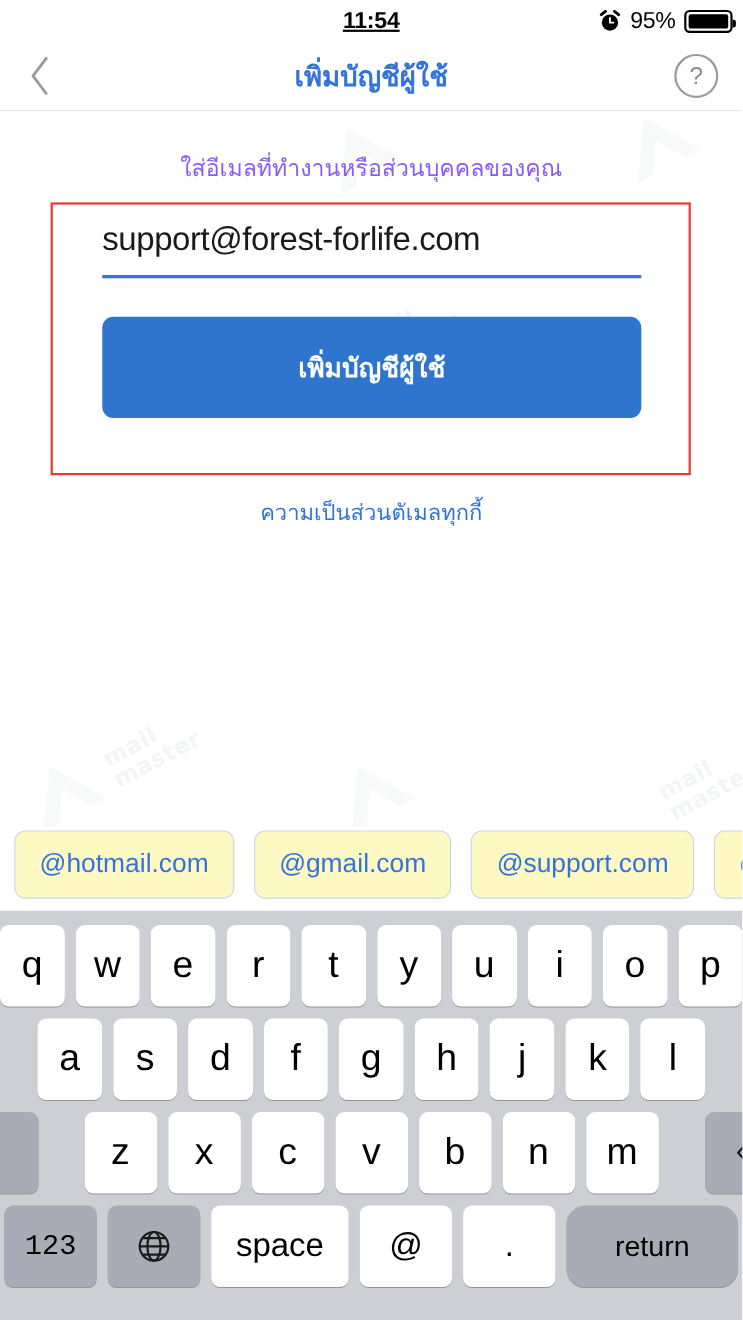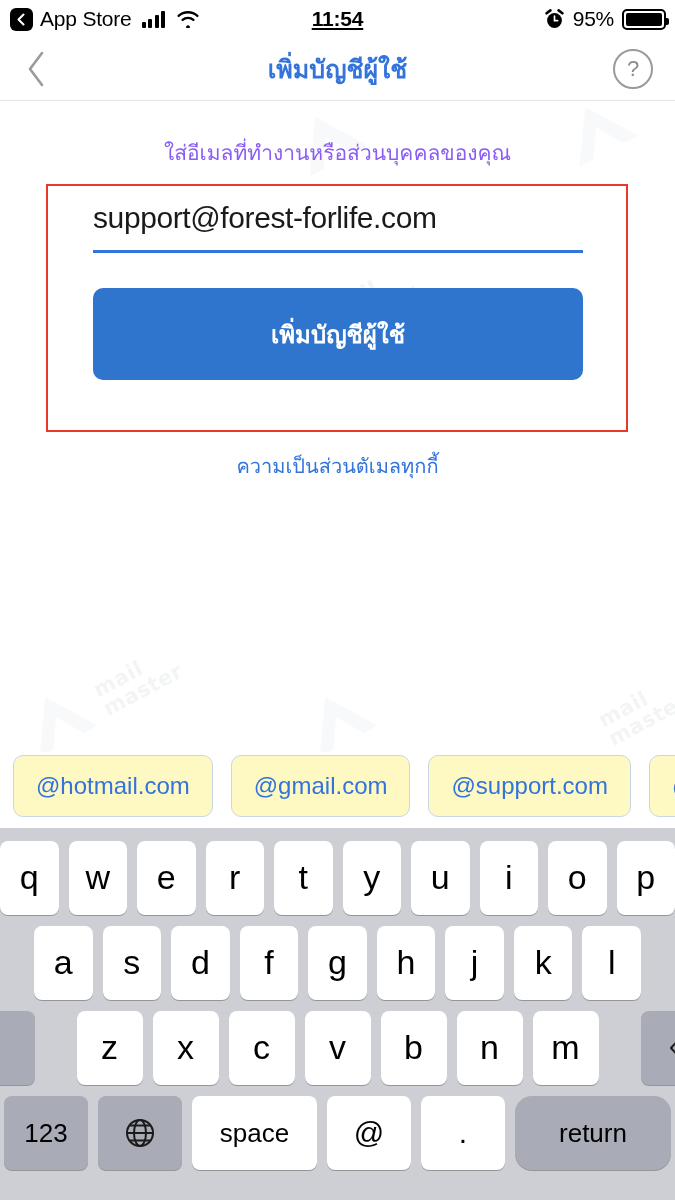--- a/index.html
+++ b/index.html
@@ -142,23 +142,23 @@
   .krow.r4 { padding: 0 4px; gap: 10px; height: 86px; }
   .key {
     background: #ffffff; border-radius: 8px;
     box-shadow: 0 1px 0 rgba(0,0,0,.28);
     display: flex; align-items: center; justify-content: center;
     font-size: 34px; color: #000; font-weight: 400;
     height: 74px; flex: 1 1 0; min-width: 0;
   }
   .key.dark { background: #a9acb6; }
   .key.fn { flex: 0 0 84px; }
-  .key.space { flex: 1 1 auto; font-size: 26px; }
+  .key.space { flex: 1 1 auto; font-size: 30px; }
   .key.ret { flex: 0 0 156px; font-size: 26px; border-radius: 17px; }
-  .key.num { flex: 0 0 84px; font-size: 26px; }
+  .key.num { flex: 0 0 84px; font-size: 26px; font-family: Liberation Mono, monospace; }
   .key.sym { flex: 0 0 84px; font-size: 30px; }
   .key.shift { flex: 0 0 96px; }
   .key.bksp { flex: 0 0 96px; }
   .krow.r3 .key.letter { flex: 0 0 66px; }
   .ksp { width: 22px; flex: 0 0 22px; }
 </style>
 </head>
 <body>
 
 <div id="screen">
@@ -199,41 +199,20 @@
     </svg>
     <svg class="wm wm-logo" style="left:300px; top:690px;" viewBox="0 0 74 58">
       <path d="M4 54 L37 4 L70 54 L54 54 L37 27 L20 54 Z" fill="#eaeff4"></path>
     </svg>
     <svg class="wm wm-logo" style="left:330px; top:1090px;" viewBox="0 0 74 58">
       <path d="M4 54 L37 4 L70 54 L54 54 L37 27 L20 54 Z" fill="#c3c6cc"></path>
     </svg>
   </div>
 
   <div class="statusbar">
-    <div class="sb-left">
-      <span class="sb-backbox">
-        <svg width="13" height="13" viewBox="0 0 13 13">
-            <path d="M8.5 1.5 L3.5 6.5 L8.5 11.5" stroke="#fff" stroke-width="2.1" fill="none" stroke-linecap="round" stroke-linejoin="round"></path>
-          </svg>
-      </span>
-      <span class="sb-appstore">App Store</span>
-      <span class="sb-signal">
-          <i></i>
-          <i></i>
-          <i></i>
-          <i></i>
-        </span>
-      <span style="margin-left:4px;display:flex;align-items:center;">
-        <svg width="24" height="18" viewBox="0 0 24 18">
-          <path d="M12 15.2 a1.9 1.9 0 1 0 0.01 0" fill="#000"></path>
-          <path d="M6.6 9.9 a8 8 0 0 1 10.8 0" stroke="#000" stroke-width="2.3" fill="none" stroke-linecap="round"></path>
-          <path d="M2.6 5.9 a14 14 0 0 1 18.8 0" stroke="#000" stroke-width="2.3" fill="none" stroke-linecap="round"></path>
-        </svg>
-      </span>
-    </div>
     <div class="sb-center">11:54</div>
     <div class="sb-right">
       <span style="display:flex;align-items:center;">
         <svg width="21" height="21" viewBox="0 0 21 21">
           <circle cx="10.5" cy="11.5" r="7.4" fill="#000"></circle>
           <path d="M2.6 4.3 L6.4 1.4 M18.4 4.3 L14.6 1.4" stroke="#000" stroke-width="2.6" stroke-linecap="round"></path>
           <path d="M10.5 7.2 V11.6 H13.6" stroke="#fff" stroke-width="1.7" fill="none" stroke-linecap="round"></path>
         </svg>
       </span>
       <span class="sb-pct">95%</span>

